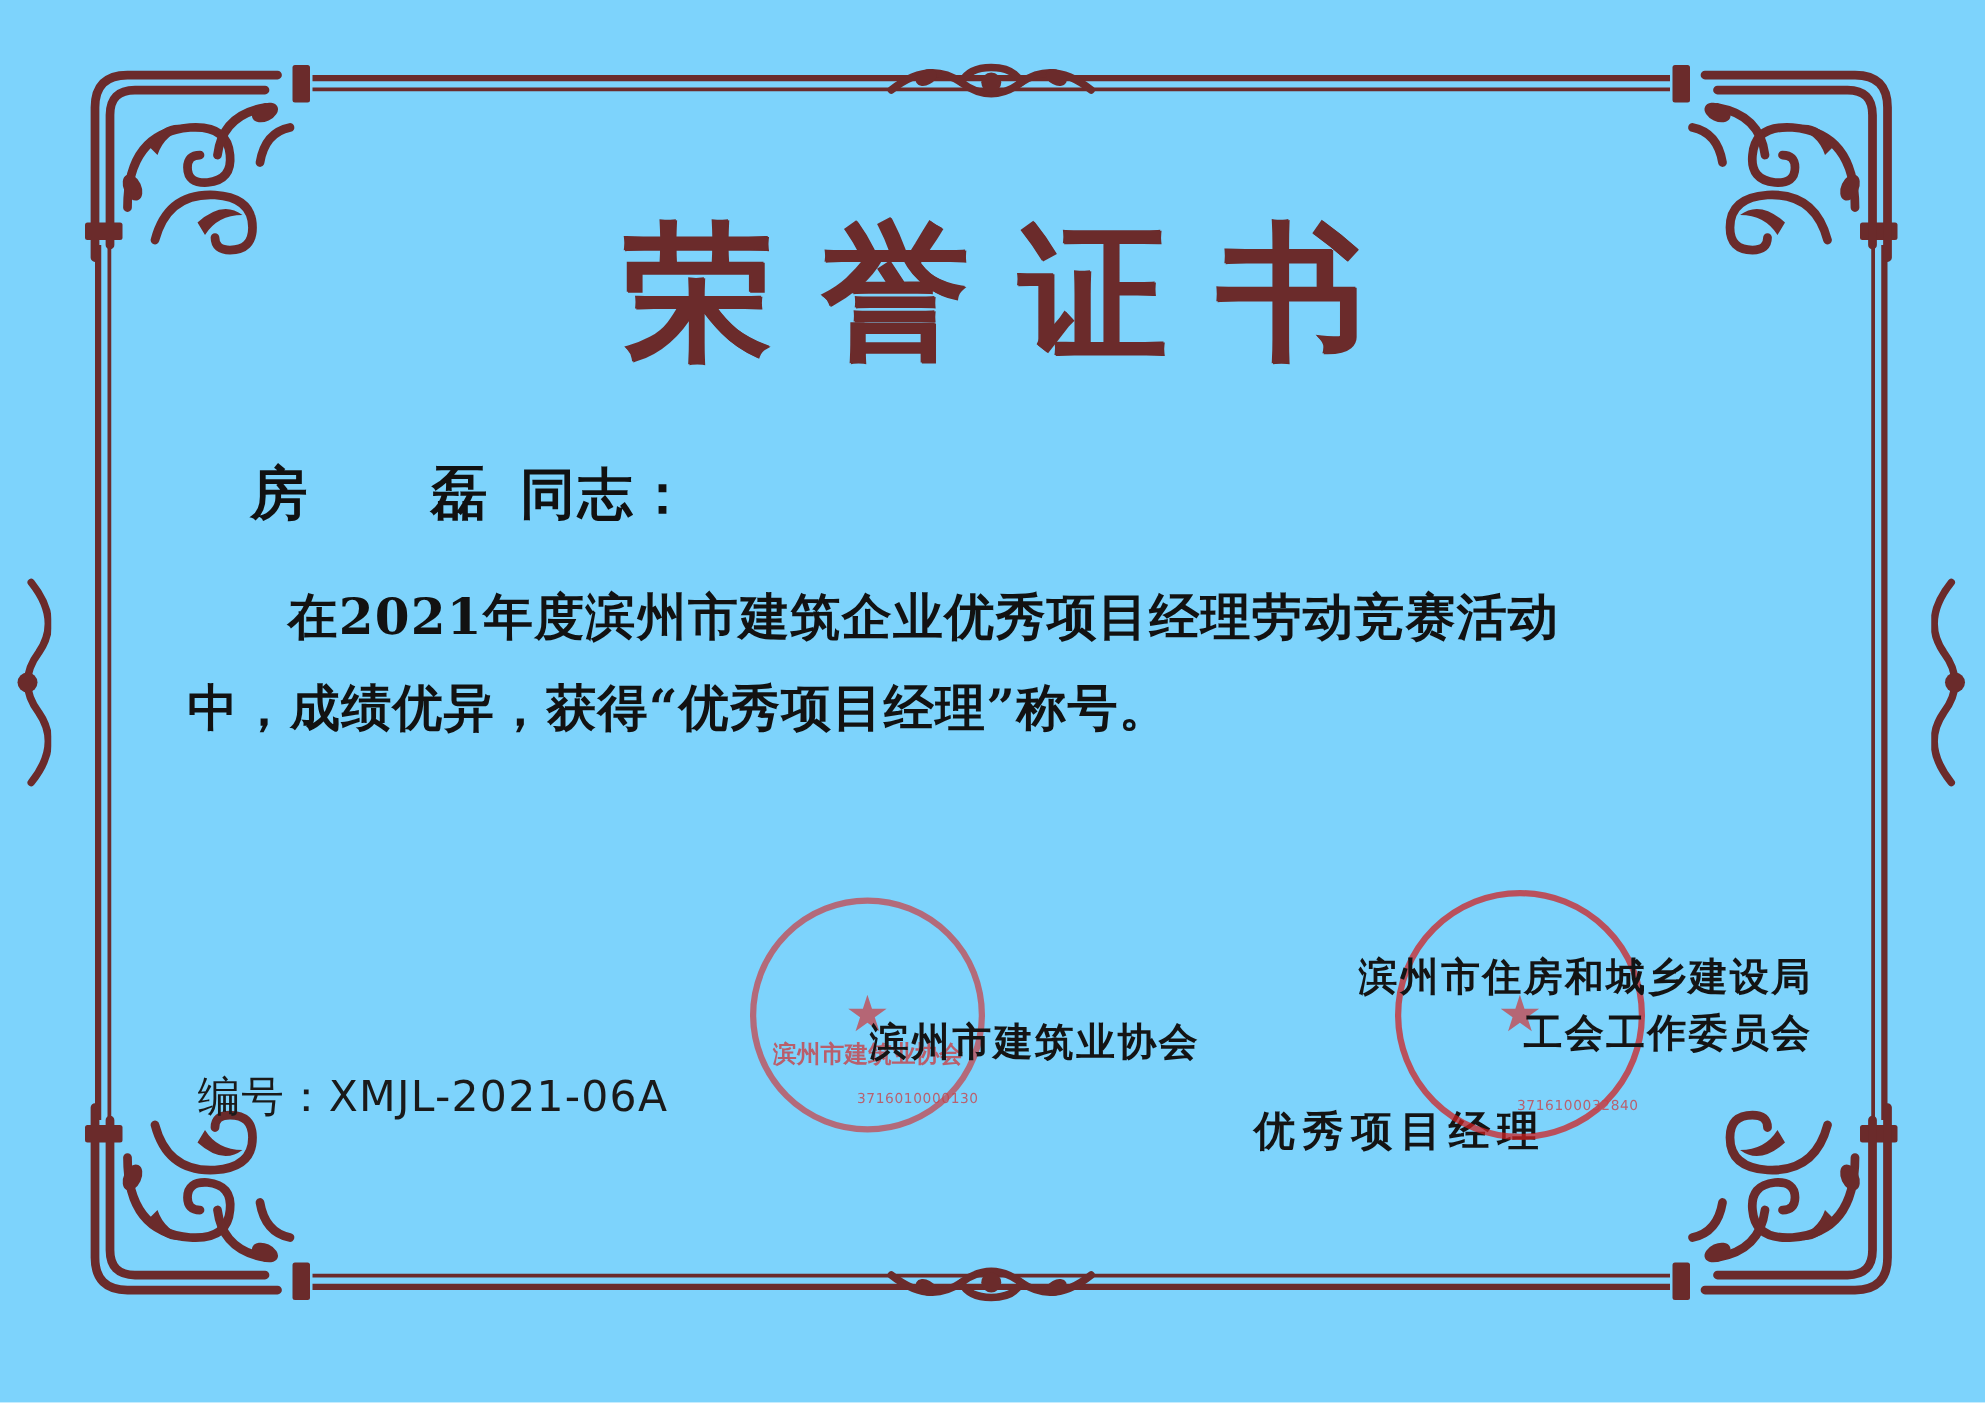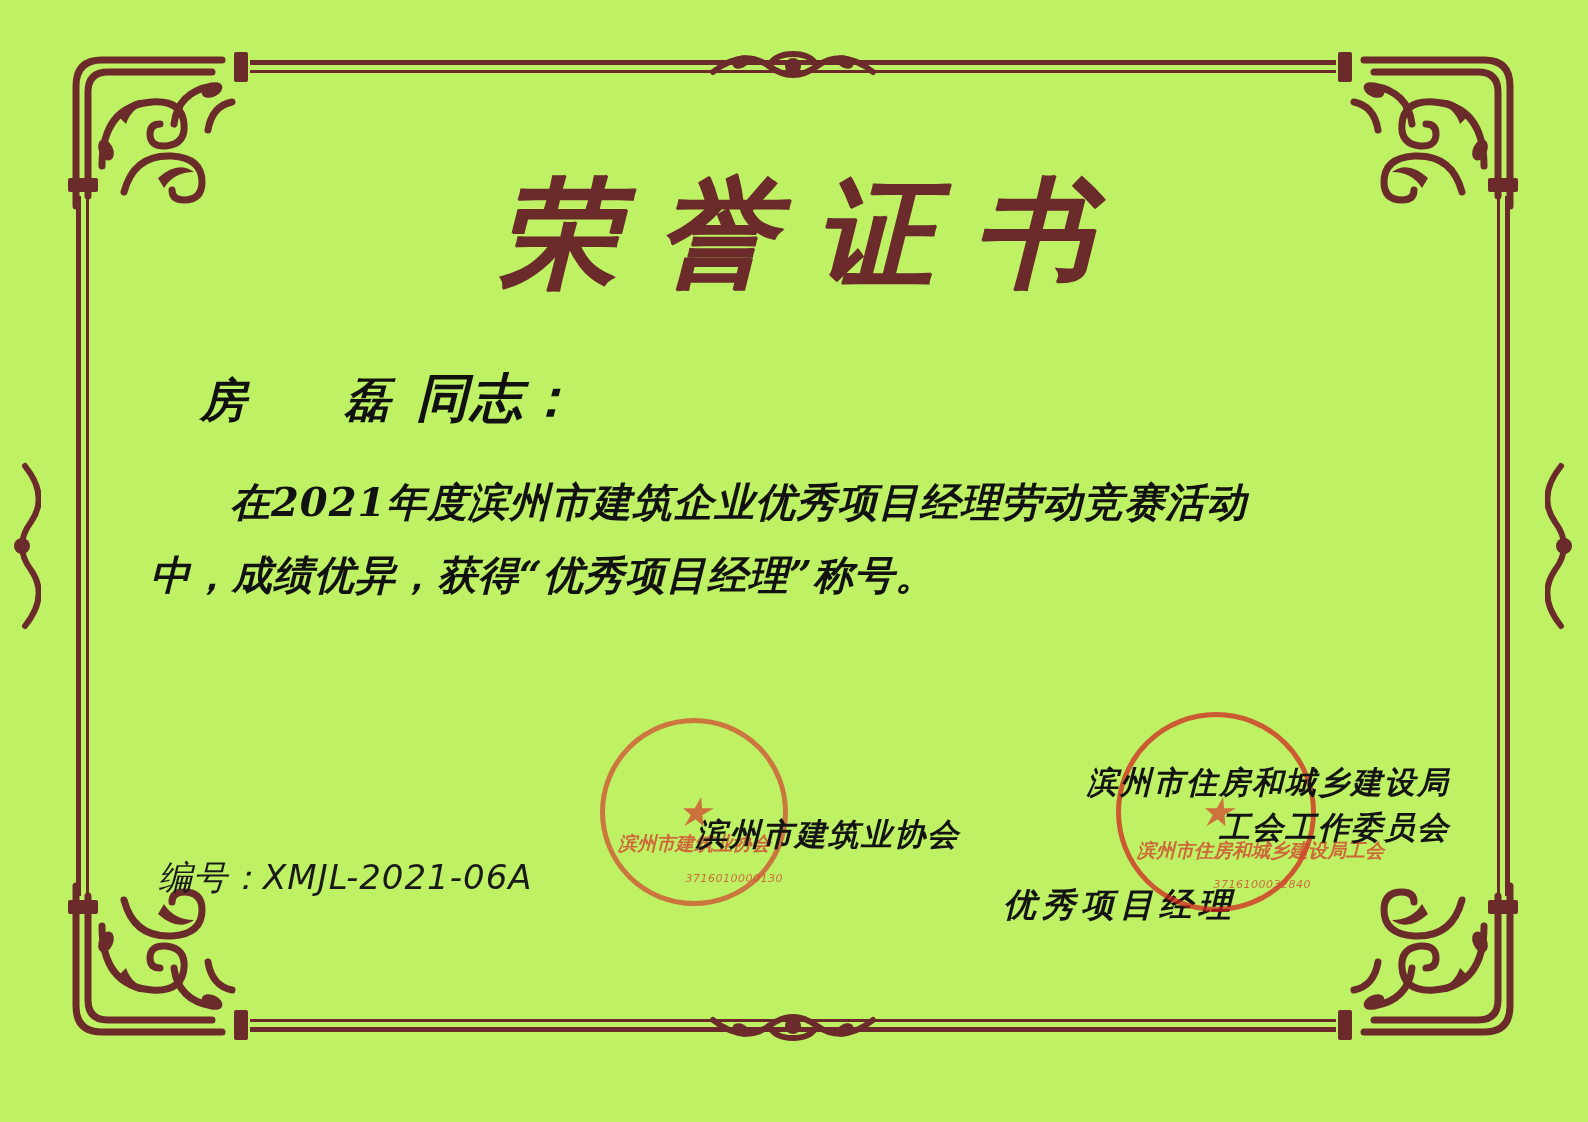--- a/index.html
+++ b/index.html
@@ -12,22 +12,21 @@
     height: 1122px;
     position: relative;
     font-family: "DejaVu Serif", "Liberation Serif", serif;
     overflow: hidden;
   }
 
   
   #certificate {
     position: absolute;
     inset: 0;
-    background: #bef264;
-    font-style: italic;
+    background: #7dd3fc;
   }
 
   
   .border-frame {
     position: absolute;
     left: 62px;
     top: 46px;
     width: 1462px;
     height: 1000px;
     pointer-events: none;
@@ -119,21 +118,21 @@
     font-family: "DejaVu Serif", "Liberation Serif", serif;
   }
   .recipient-name {
     display: inline-block;
     min-width: 170px;
     letter-spacing: 26px;
     font-size: 46px;
   }
   .recipient-suffix {
     display: inline-block;
-    font-size: 52px;
+    font-size: 44px;
     letter-spacing: 2px;
   }
 
   .body-text {
     margin-top: 36px;
     font-size: 40px;
     line-height: 1.62;
     color: #121212;
     font-weight: bold;
     letter-spacing: 1px;
@@ -406,23 +405,20 @@
 
       <div class="seal" id="seal-association">
         <div class="ring-text">
           <span style="transform:rotate(-104deg) translate(0,-78px) rotate(104deg)">滨州市建筑业协会</span>
         </div>
         <div class="star">★</div>
         <div class="bottom-code">3716010000130</div>
       </div>
 
       <div class="seal" id="seal-bureau">
-        <div class="ring-text">
-          <span style="transform:rotate(-108deg) translate(0,-83px) rotate(108deg)">滨州市住房和城乡建设局工会</span>
-        </div>
         <div class="star">★</div>
         <div class="bottom-code">3716100032840</div>
       </div>
 
       <div class="orgs">
         <div class="org left">
           <div>滨州市建筑业协会</div>
         </div>
         <div class="org right">
           <div>滨州市住房和城乡建设局</div>

